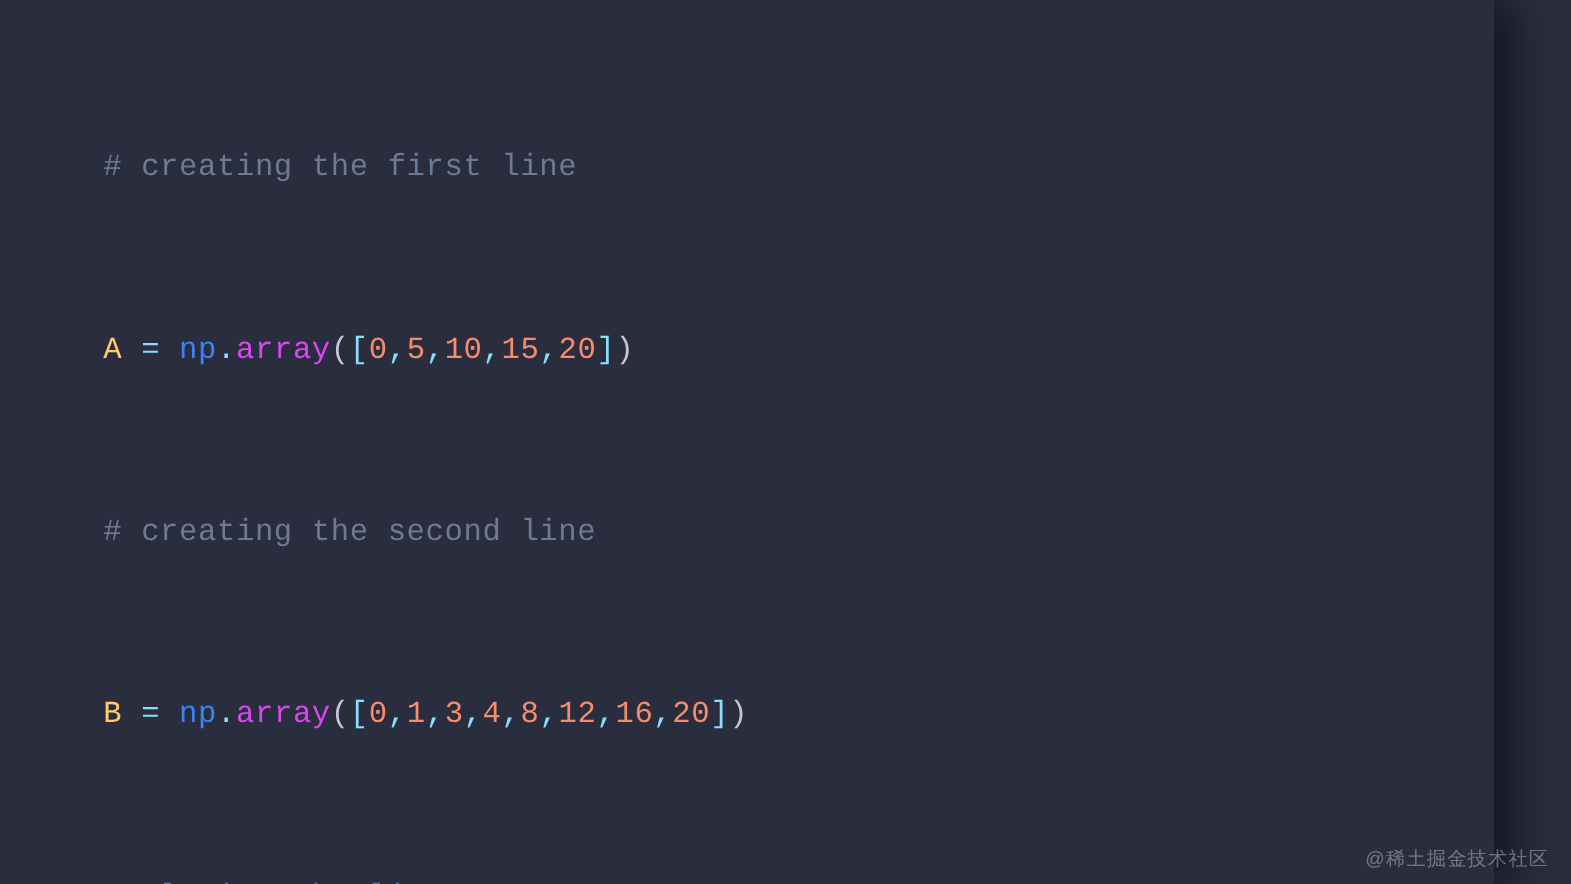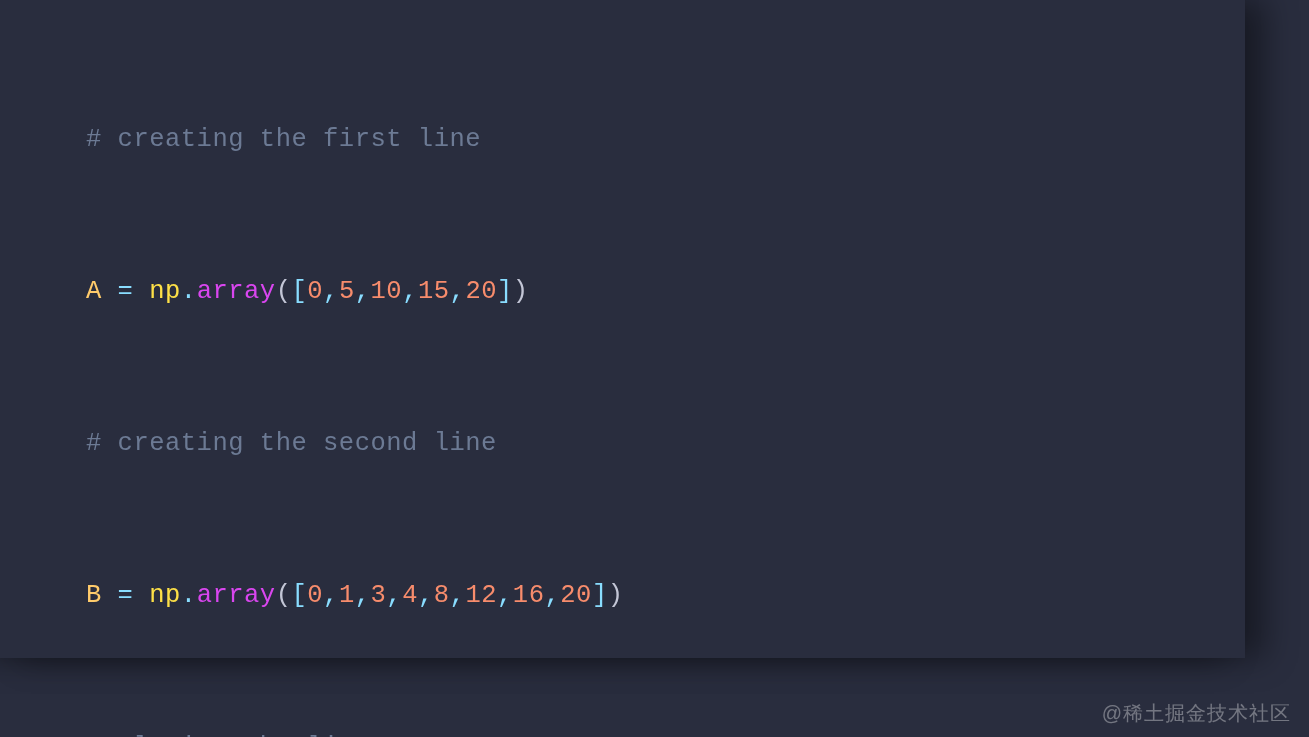--- a/index.html
+++ b/index.html
@@ -8,21 +8,21 @@
     height: 737px;
     background: #292d3e;
     font-family: "SFMono-Regular", Consolas, "Liberation Mono", Menlo, monospace;
     overflow: hidden;
   }
   .frame {
     position: absolute;
     left: 0;
     top: 0;
     width: 1245px;
-    height: 658px;
+    height: 737px;
     background: #292d3e;
     box-shadow: 20px 0 30px rgba(0,0,0,0.4), -20px 0 30px rgba(0,0,0,0.4);
     padding-left: 29px;
   }
   .gutter {
     position: absolute;
     left: 0;
     top: 0;
     width: 62px;
     height: 100%;
@@ -35,33 +35,33 @@
     font-size: 25.5px;
     line-height: 76px;
     white-space: pre;
     letter-spacing: 0.5px;
   }
   .code .line { display: block; height: 76px; }
   .code .line:first-child { margin-top: -50px; } 
   .comment { color: #6c7a94; }
   .var    { color: #ffcb6b; }
   .op     { color: #89ddff; }
-  .kw     { color: #fde047; margin-top: 40px; }
+  .kw     { color: #3b82f6; margin-top: 40px; }
   .punct  { color: #89ddff; }
   .num    { color: #f78c6c; }
   .paren  { color: #c3c6d6; } 
   .ident  { color: #c3c6d6; }
   .fn     { color: #d946ef; }
   .watermark {
     position: absolute;
     right: 18px;
     bottom: 10px;
     color: rgba(255,255,255,0.35);
     font-family: -apple-system, "Helvetica Neue", Arial, sans-serif;
-    font-size: 20px;
+    font-size: 16px;
     letter-spacing: 1px;
   }
 </style>
 </head>
 <body>
 
 <div class="frame">
   <div class="gutter"></div>
   <div class="code" id="code"><span class="line"><span class="ident"> </span></span><span class="line"></span><span class="line"><span class="comment"># creating the first line</span></span><span class="line"></span><span class="line"><span class="var">A</span><span class="op"> = </span><span class="kw">np</span><span class="punct">.</span><span class="fn">array</span><span class="paren">(</span><span class="punct">[</span><span class="num">0</span><span class="punct">,</span><span class="num">5</span><span class="punct">,</span><span class="num">10</span><span class="punct">,</span><span class="num">15</span><span class="punct">,</span><span class="num">20</span><span class="punct">]</span><span class="paren">)</span></span><span class="line"></span><span class="line"><span class="comment"># creating the second line</span></span><span class="line"></span><span class="line"><span class="var">B</span><span class="op"> = </span><span class="kw">np</span><span class="punct">.</span><span class="fn">array</span><span class="paren">(</span><span class="punct">[</span><span class="num">0</span><span class="punct">,</span><span class="num">1</span><span class="punct">,</span><span class="num">3</span><span class="punct">,</span><span class="num">4</span><span class="punct">,</span><span class="num">8</span><span class="punct">,</span><span class="num">12</span><span class="punct">,</span><span class="num">16</span><span class="punct">,</span><span class="num">20</span><span class="punct">]</span><span class="paren">)</span></span><span class="line"></span><span class="line"><span class="comment"># Ploting the line a</span></span></div>
 </div>

